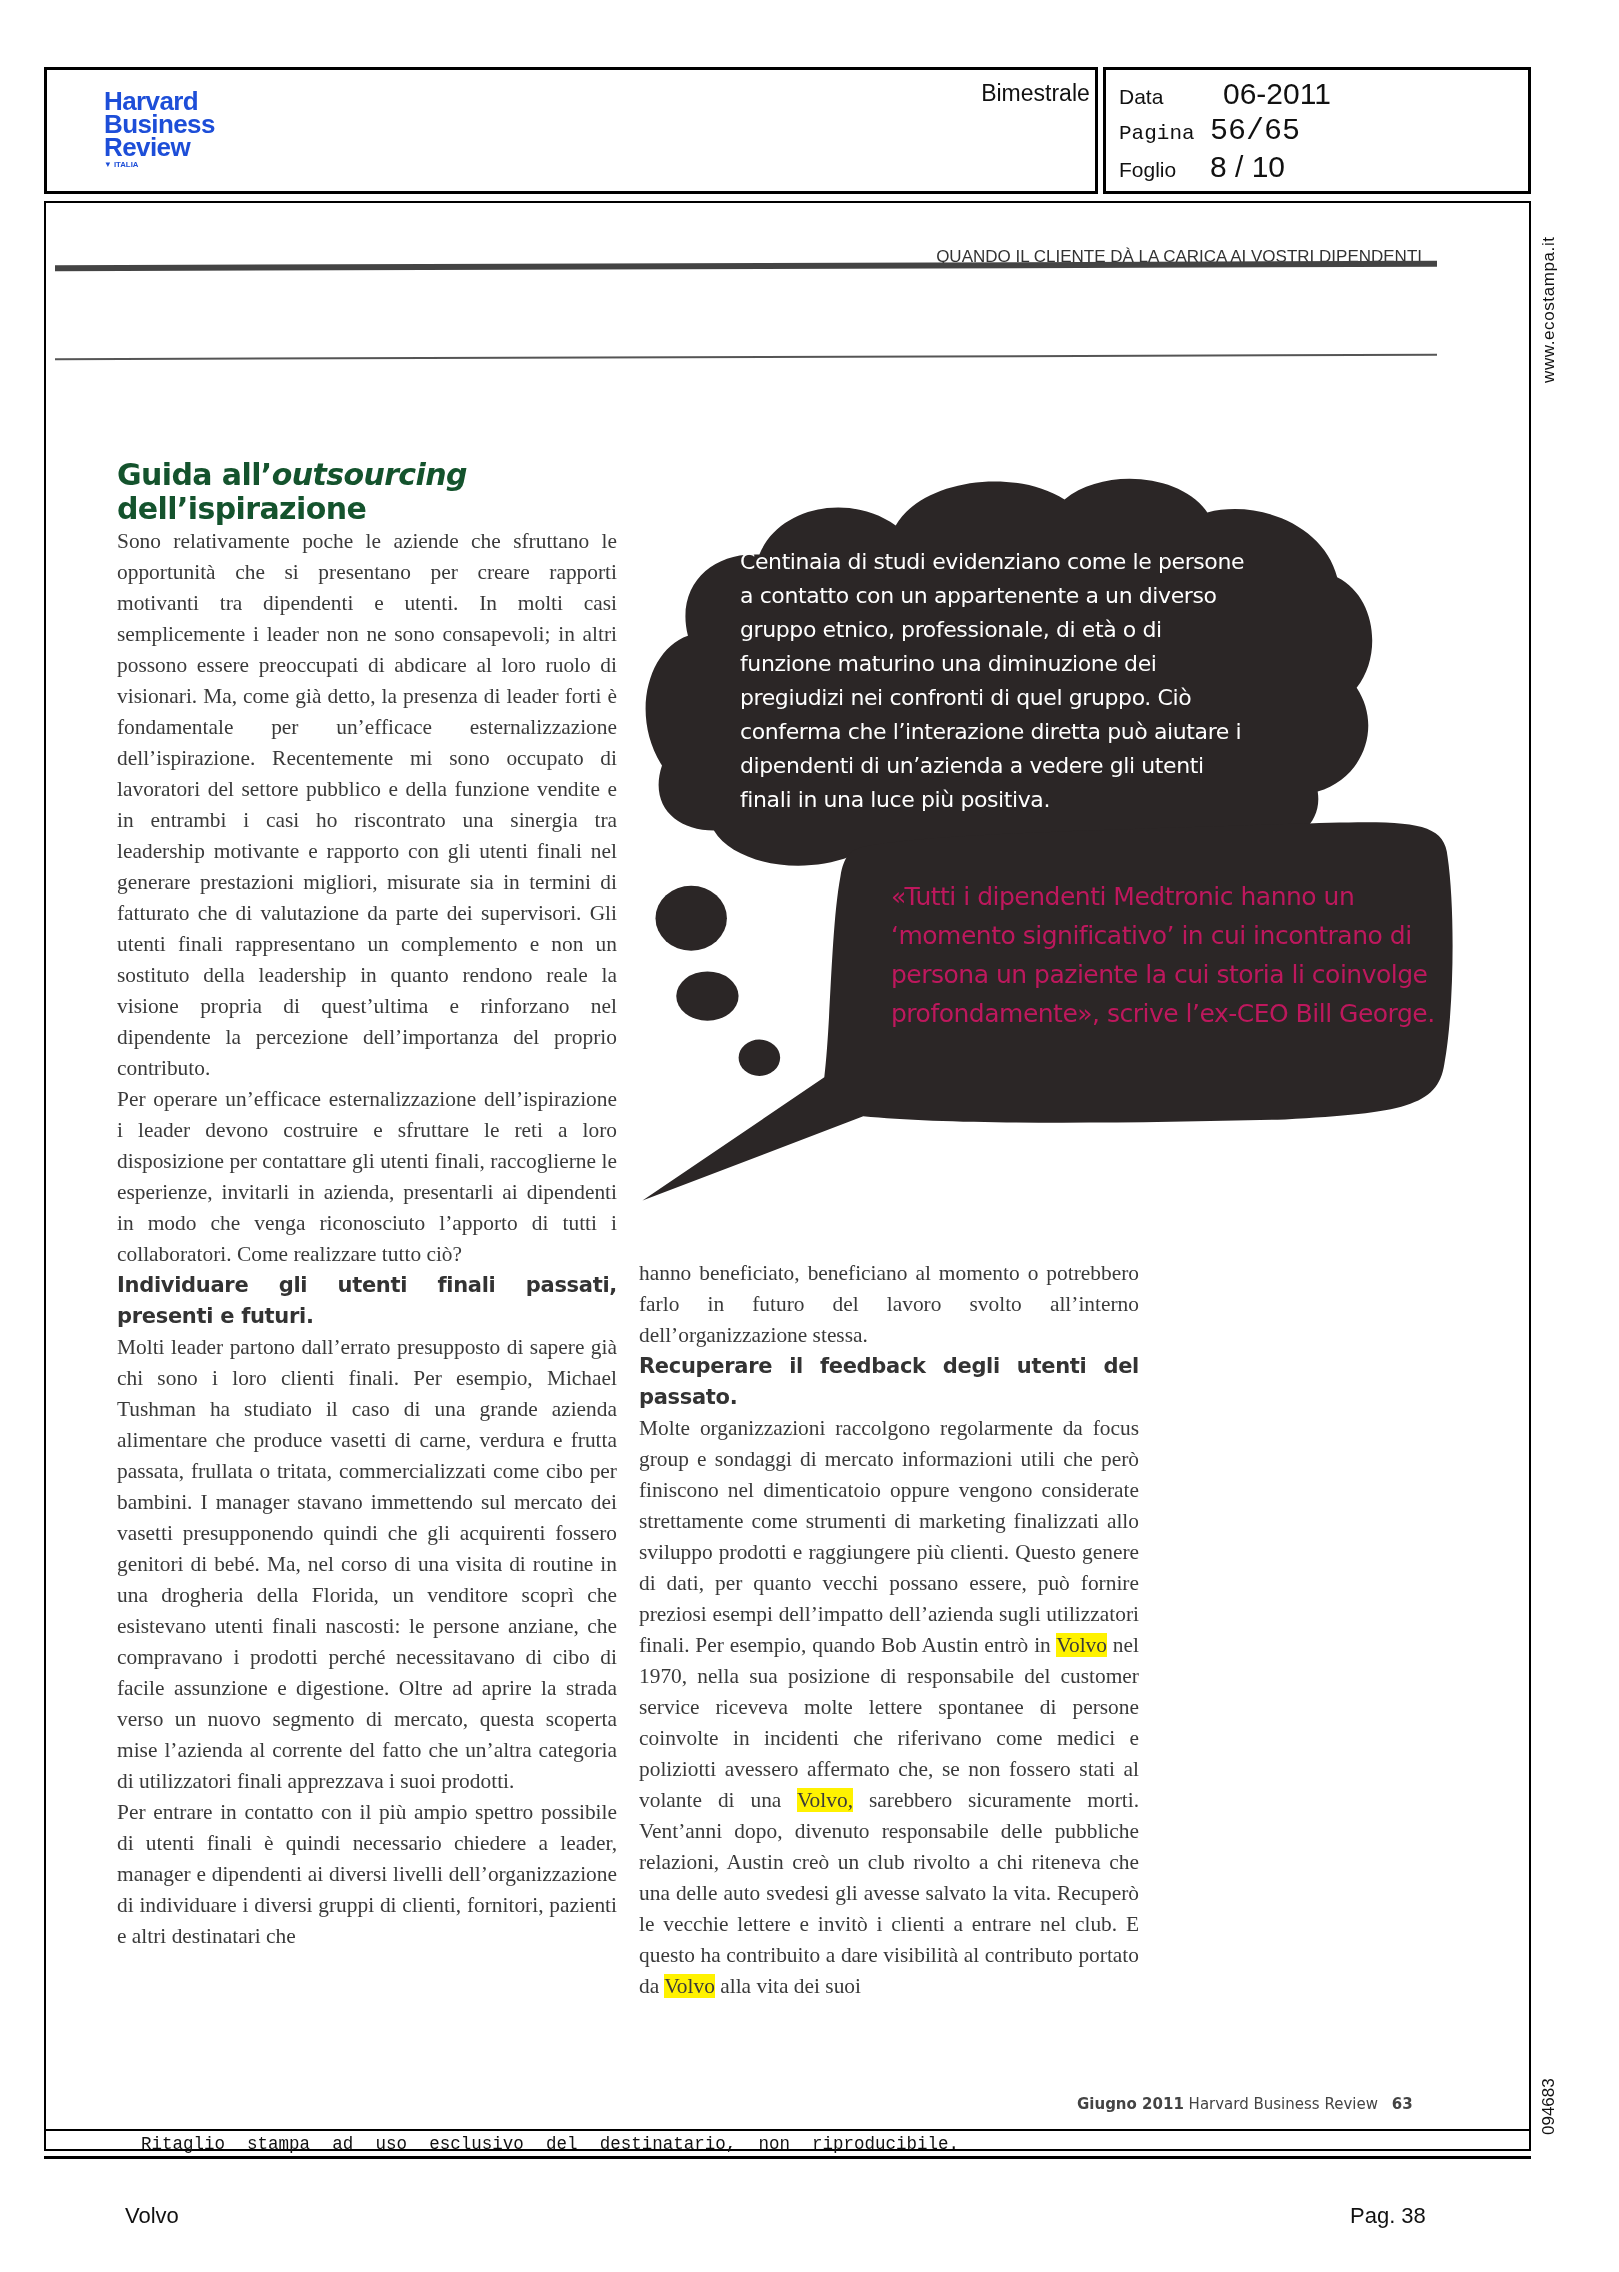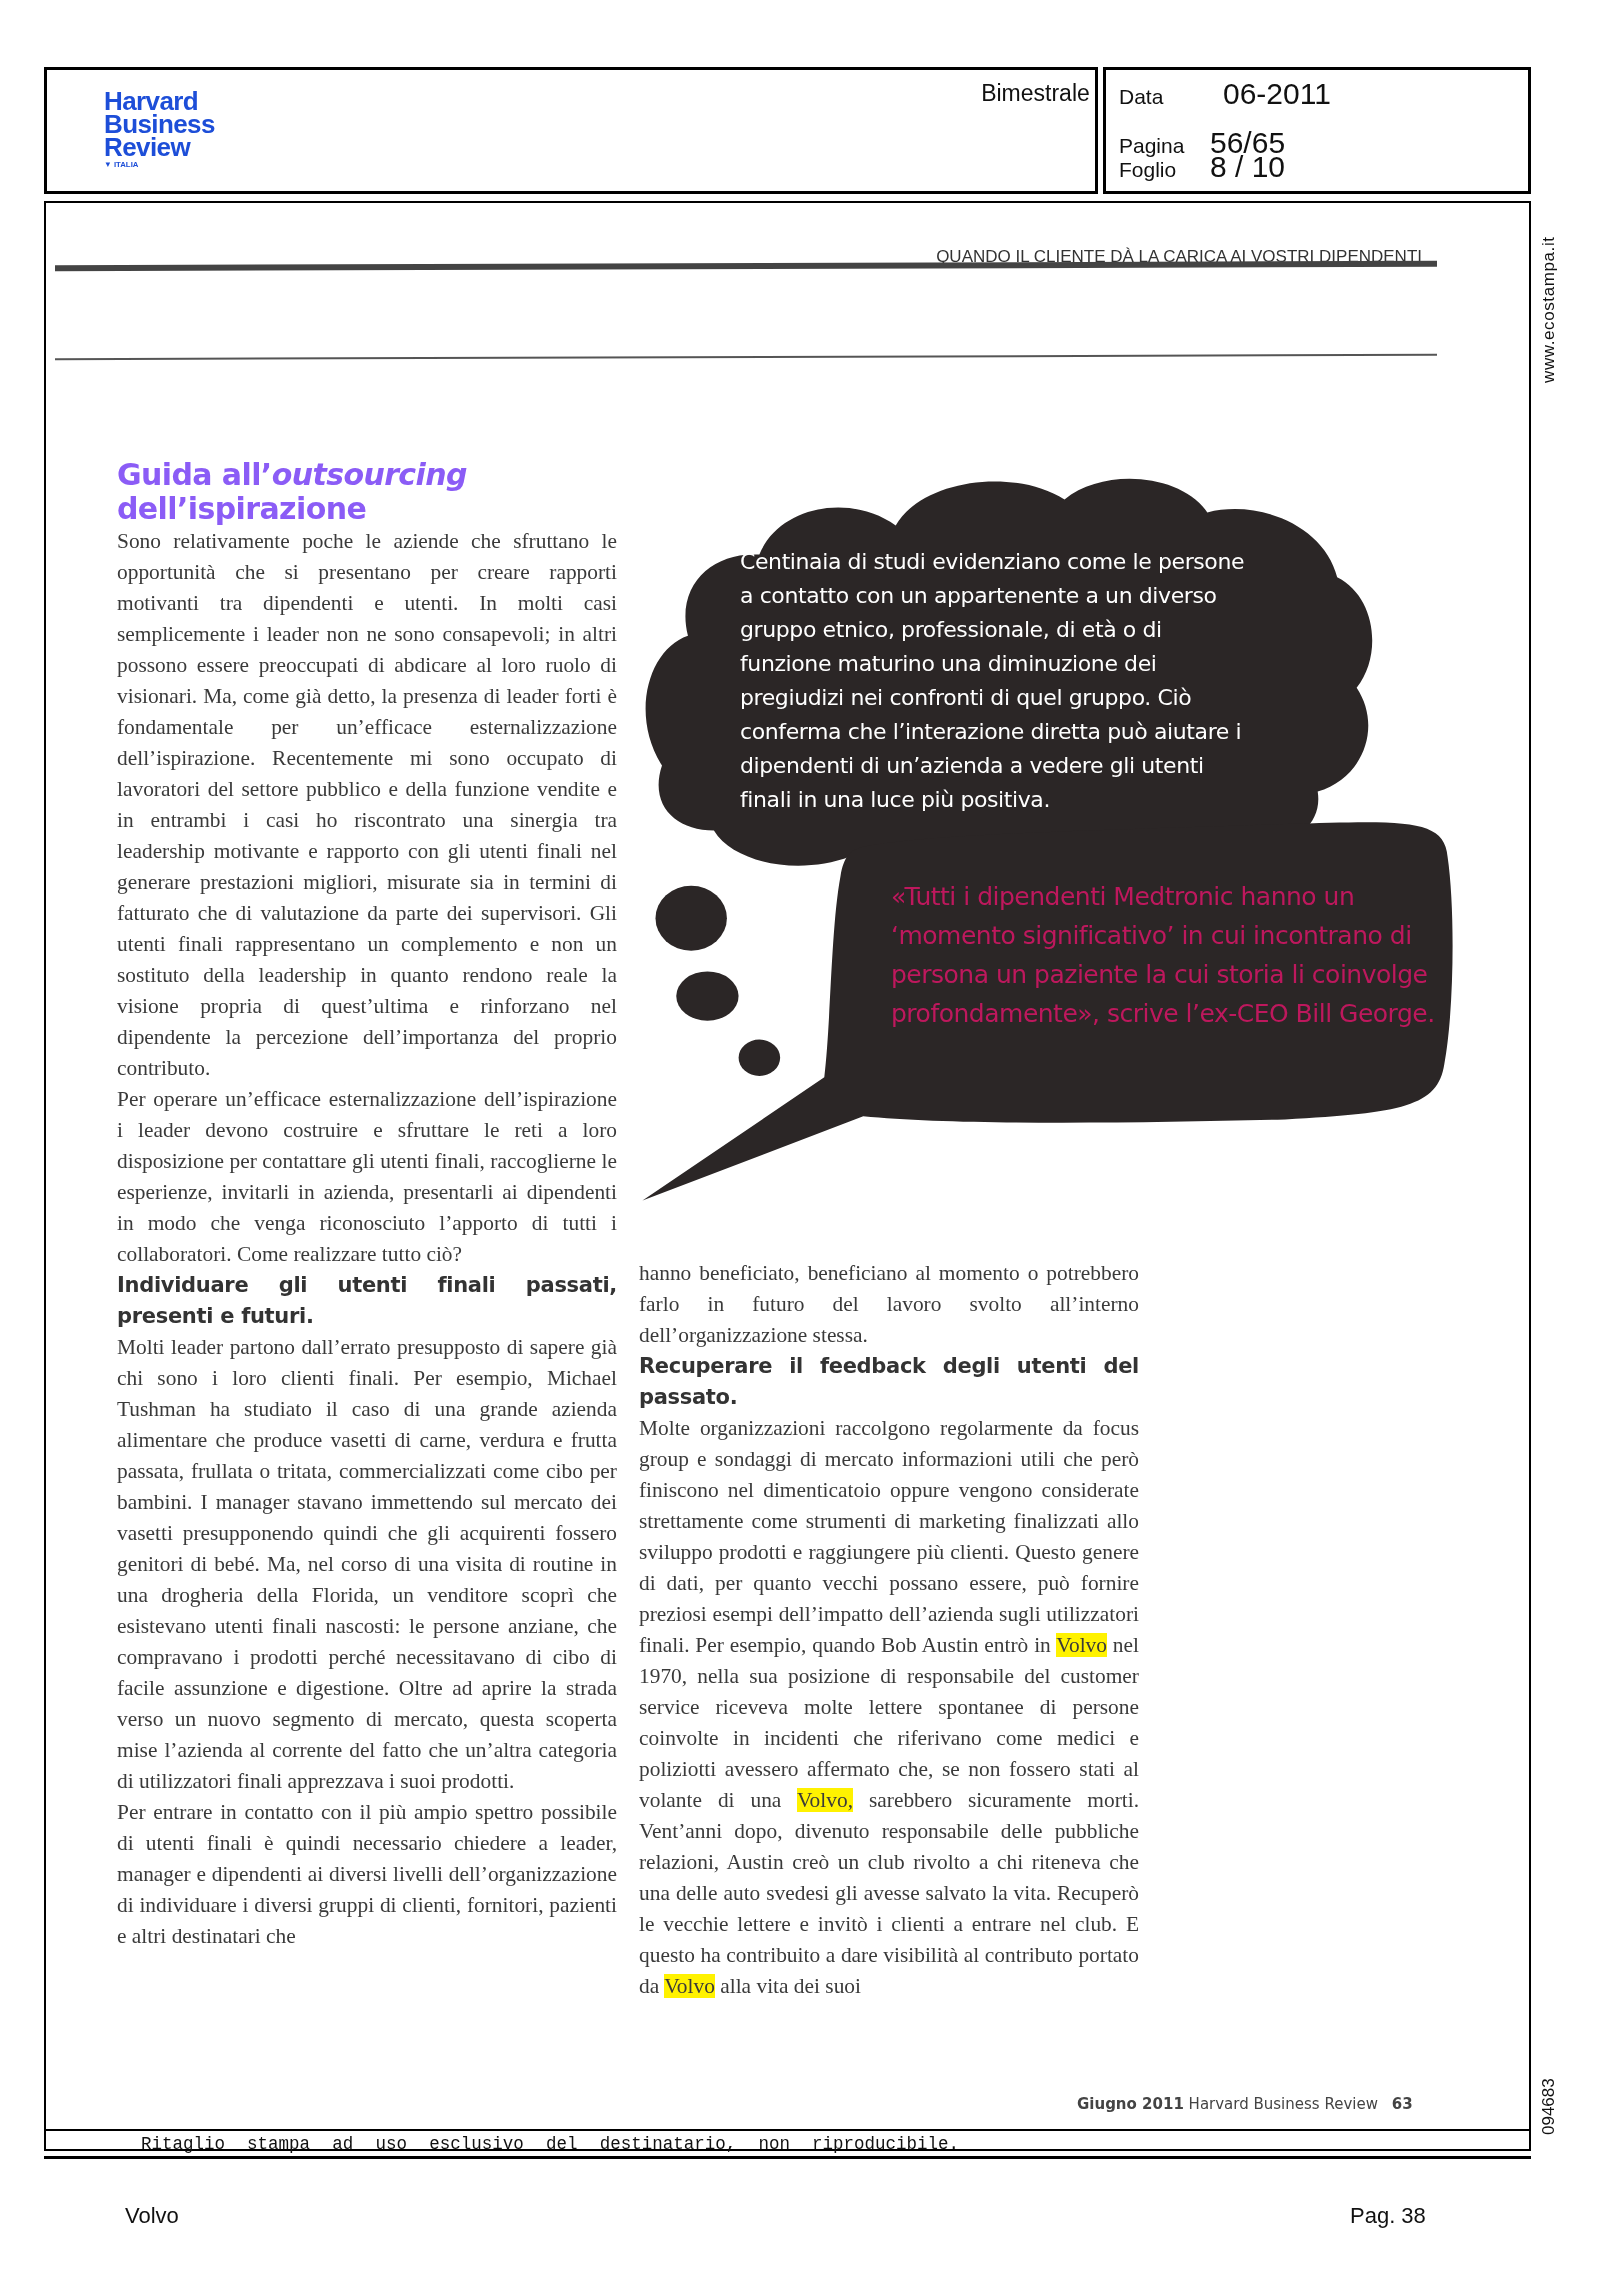--- a/index.html
+++ b/index.html
@@ -16,21 +16,21 @@
   }
   .logo { position: absolute; left: 57px; top: 19.5px; color: #1d4ed8; font-family: "Liberation Sans", sans-serif; font-weight: bold; line-height: 23.4px; font-size: 26px; letter-spacing: -0.6px; }
   .logo .line { display: block; }
   .logo .sub { font-size: 7.8px; line-height: 10.4px; letter-spacing: 0; font-weight: bold; }
   .periodicity { position: absolute; right: 5.2px; top: 10.4px; font-size: 23px; }
   .meta-row { position: absolute; left: 13px; font-size: 17px; display: flex; align-items: baseline; }
   .meta-row .k { width: 91px; font-size: 21px; }
   .meta-row .v { font-size: 30px; }
   .meta-row.r1 { top: 6.5px; }
   .meta-row.r1 .v { margin-left: 13px; }
-  .meta-row.r2 { top: 56px; }
+  .meta-row.r2 { top: 44px; font-family: Liberation Mono, monospace; }
   .meta-row.r3 { top: 80px; justify-content: flex-end; }
 
   
   .frame {
     position: absolute; left: 44px; top: 201px; width: 1487px; height: 1950px;
     border: 2.6px solid #000; box-sizing: border-box;
   }
   .side-url {
     position: absolute; left: 1539px; top: 214px; width: 26px; height: 169px;
     writing-mode: vertical-rl; transform: rotate(180deg); font-size: 17px; letter-spacing: 0.6px; text-align: left;
@@ -42,21 +42,21 @@
 
   .kicker { position: absolute; left: 883px; top: 247px; width: 539px; text-align: right; font-size: 17px; color: #333; text-decoration: underline; }
   .rule-thick { position: absolute; left: 55px; top: 263px; width: 1382px; height: 5.8px; background: #444; transform: rotate(-0.18deg); }
   .rule-thin { position: absolute; left: 55px; top: 356px; width: 1382px; height: 1.9px; background: #555; transform: rotate(-0.18deg); }
 
   
   .col { position: absolute; font-family: "Liberation Serif", serif; color: #3a3a3a; font-size: 21.4px; line-height: 31px; text-align: justify; }
   .col-left { left: 117px; top: 526px; width: 500px; }
   .col-right { left: 639px; top: 1258px; width: 500px; }
   .col p { margin: 0; }
-  .title { position: absolute; left: 117px; top: 458px; font-family: "DejaVu Sans", sans-serif; font-weight: bold; font-size: 30px; line-height: 34px; color: #8b5cf6; letter-spacing: -0.6px; }
+  .title { position: absolute; left: 117px; top: 458px; font-family: "DejaVu Sans", sans-serif; font-weight: bold; font-size: 30px; line-height: 34px; color: #14532d; letter-spacing: -0.6px; }
   .title em { font-style: italic; }
   .subhead { font-family: "DejaVu Sans", sans-serif; font-weight: bold; font-size: 21px; color: #333; letter-spacing: -0.3px; display: block; }
   .hl { background: #fff200; }
 
   
   .bubbles { position: absolute; left: 636px; top: 441px; width: 857px; height: 831px; }
   .bubbles svg { position: absolute; left: 0; top: 0; }
   .cloud-text {
     position: absolute; left: 104px; top: 104px; width: 519px;
     color: #ffffff; font-family: "DejaVu Sans", sans-serif; font-size: 22px; line-height: 34px; letter-spacing: -0.4px;

